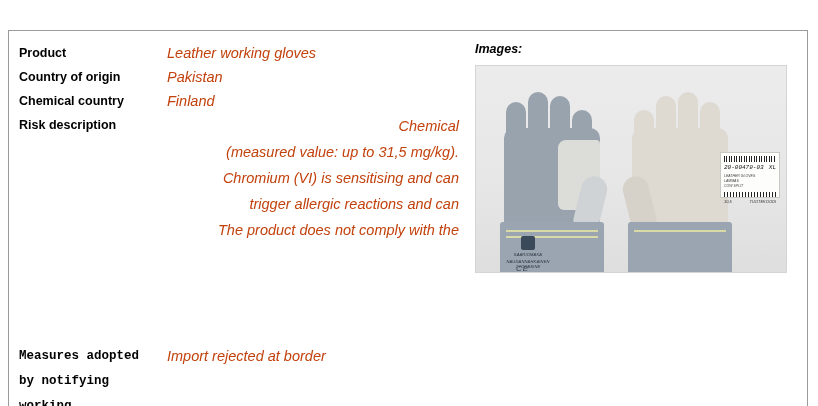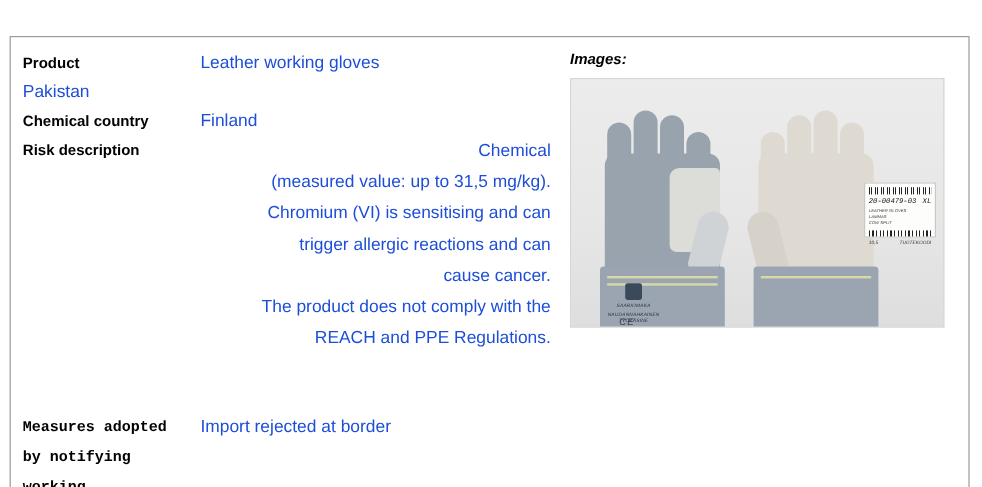--- a/index.html
+++ b/index.html
@@ -51,21 +51,22 @@
     flex: 0 0 148px;
     font-size: 12.5px;
     font-weight: bold;
     line-height: 24px;
     color: #000;
   }
   .value {
     flex: 1 1 auto;
     font-size: 14.5px;
     line-height: 24px;
-    color: #1d4ed8;
+    color: #c2410c;
+    font-style: italic;
   }
   .value.multi {
     line-height: 26px;
   }
   .value.multi div {
     white-space: nowrap;
     text-align: right;
   }
 
   
@@ -281,38 +282,37 @@
     <div class="inner">
 
       <div class="info">
 
         <div class="row">
           <div class="label">Product</div>
           <div class="value">Leather working gloves</div>
         </div>
 
         <div class="row">
+          <div class="label">Country of origin</div>
           <div class="value">Pakistan</div>
         </div>
 
         <div class="row">
           <div class="label">Chemical country</div>
           <div class="value">Finland</div>
         </div>
 
         <div class="row">
           <div class="label">Risk description</div>
           <div class="value multi">
             <div>Chemical</div>
             <div>(measured value: up to 31,5 mg/kg).</div>
             <div>Chromium (VI) is sensitising and can</div>
             <div>trigger allergic reactions and can</div>
-            <div>cause cancer.</div>
             <div>The product does not comply with the</div>
-            <div>REACH and PPE Regulations.</div>
           </div>
         </div>
 
       </div>
 
       <div class="measures">
         <div class="label">
           <div>Measures adopted</div>
           <div>by notifying</div>
           <div>working</div>

